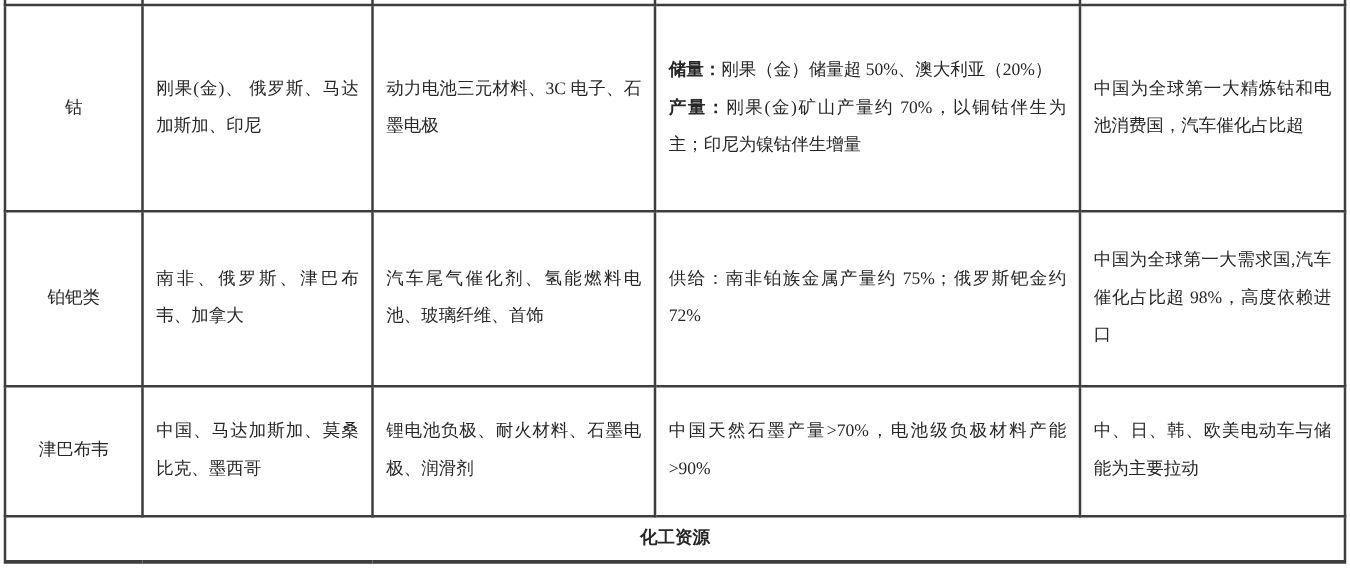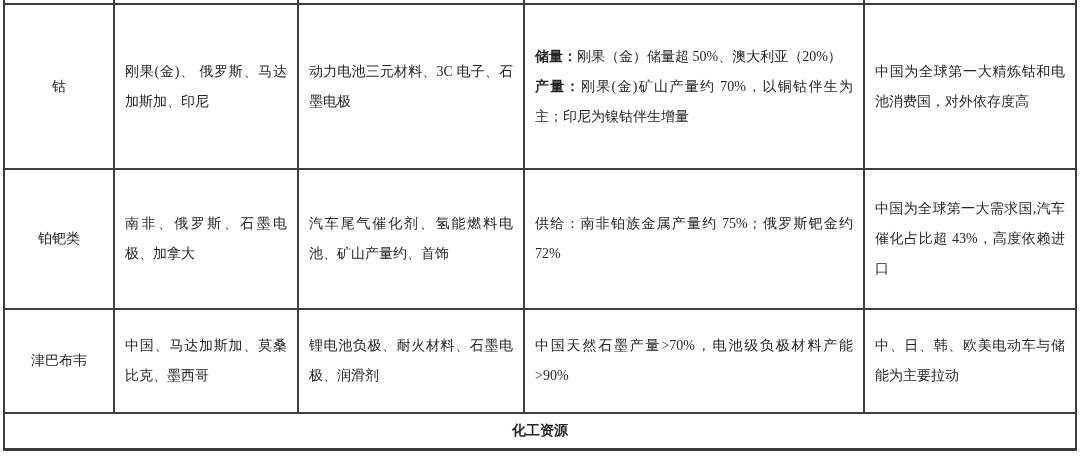--- a/index.html
+++ b/index.html
@@ -67,29 +67,29 @@
     </tr>
 
     <tr class="row-1">
       <td class="c1">钴</td>
       <td class="c2">刚果(金)、 俄罗斯、马达加斯加、印尼</td>
       <td class="c3">动力电池三元材料、3C 电子、石墨电极</td>
       <td class="c4">
         <p><b>储量：</b><span>刚果（金）储量超 50%、澳大利亚（20%）</span></p>
         <p><b>产量：</b><span>刚果(金)矿山产量约 70%，以铜钴伴生为主；印尼为镍钴伴生增量</span></p>
       </td>
-      <td class="c5">中国为全球第一大精炼钴和电池消费国，对外依存度高</td>
+      <td class="c5">中国为全球第一大精炼钴和电池消费国，汽车催化占比超</td>
     </tr>
 
     <tr class="row-2">
       <td class="c1">铂钯类</td>
-      <td class="c2">南非、俄罗斯、石墨电极、加拿大</td>
-      <td class="c3">汽车尾气催化剂、氢能燃料电池、矿山产量约、首饰</td>
+      <td class="c2">南非、俄罗斯、津巴布韦、加拿大</td>
+      <td class="c3">汽车尾气催化剂、氢能燃料电池、玻璃纤维、首饰</td>
       <td class="c4">供给：南非铂族金属产量约 75%；俄罗斯钯金约 72%</td>
-      <td class="c5">中国为全球第一大需求国,汽车催化占比超 43%，高度依赖进口</td>
+      <td class="c5">中国为全球第一大需求国,汽车催化占比超 98%，高度依赖进口</td>
     </tr>
 
     <tr class="row-3">
       <td class="c1">津巴布韦</td>
       <td class="c2">中国、马达加斯加、莫桑比克、墨西哥</td>
       <td class="c3">锂电池负极、耐火材料、石墨电极、润滑剂</td>
       <td class="c4">中国天然石墨产量&gt;70%，电池级负极材料产能&gt;90%</td>
       <td class="c5">中、日、韩、欧美电动车与储能为主要拉动</td>
     </tr>
 

